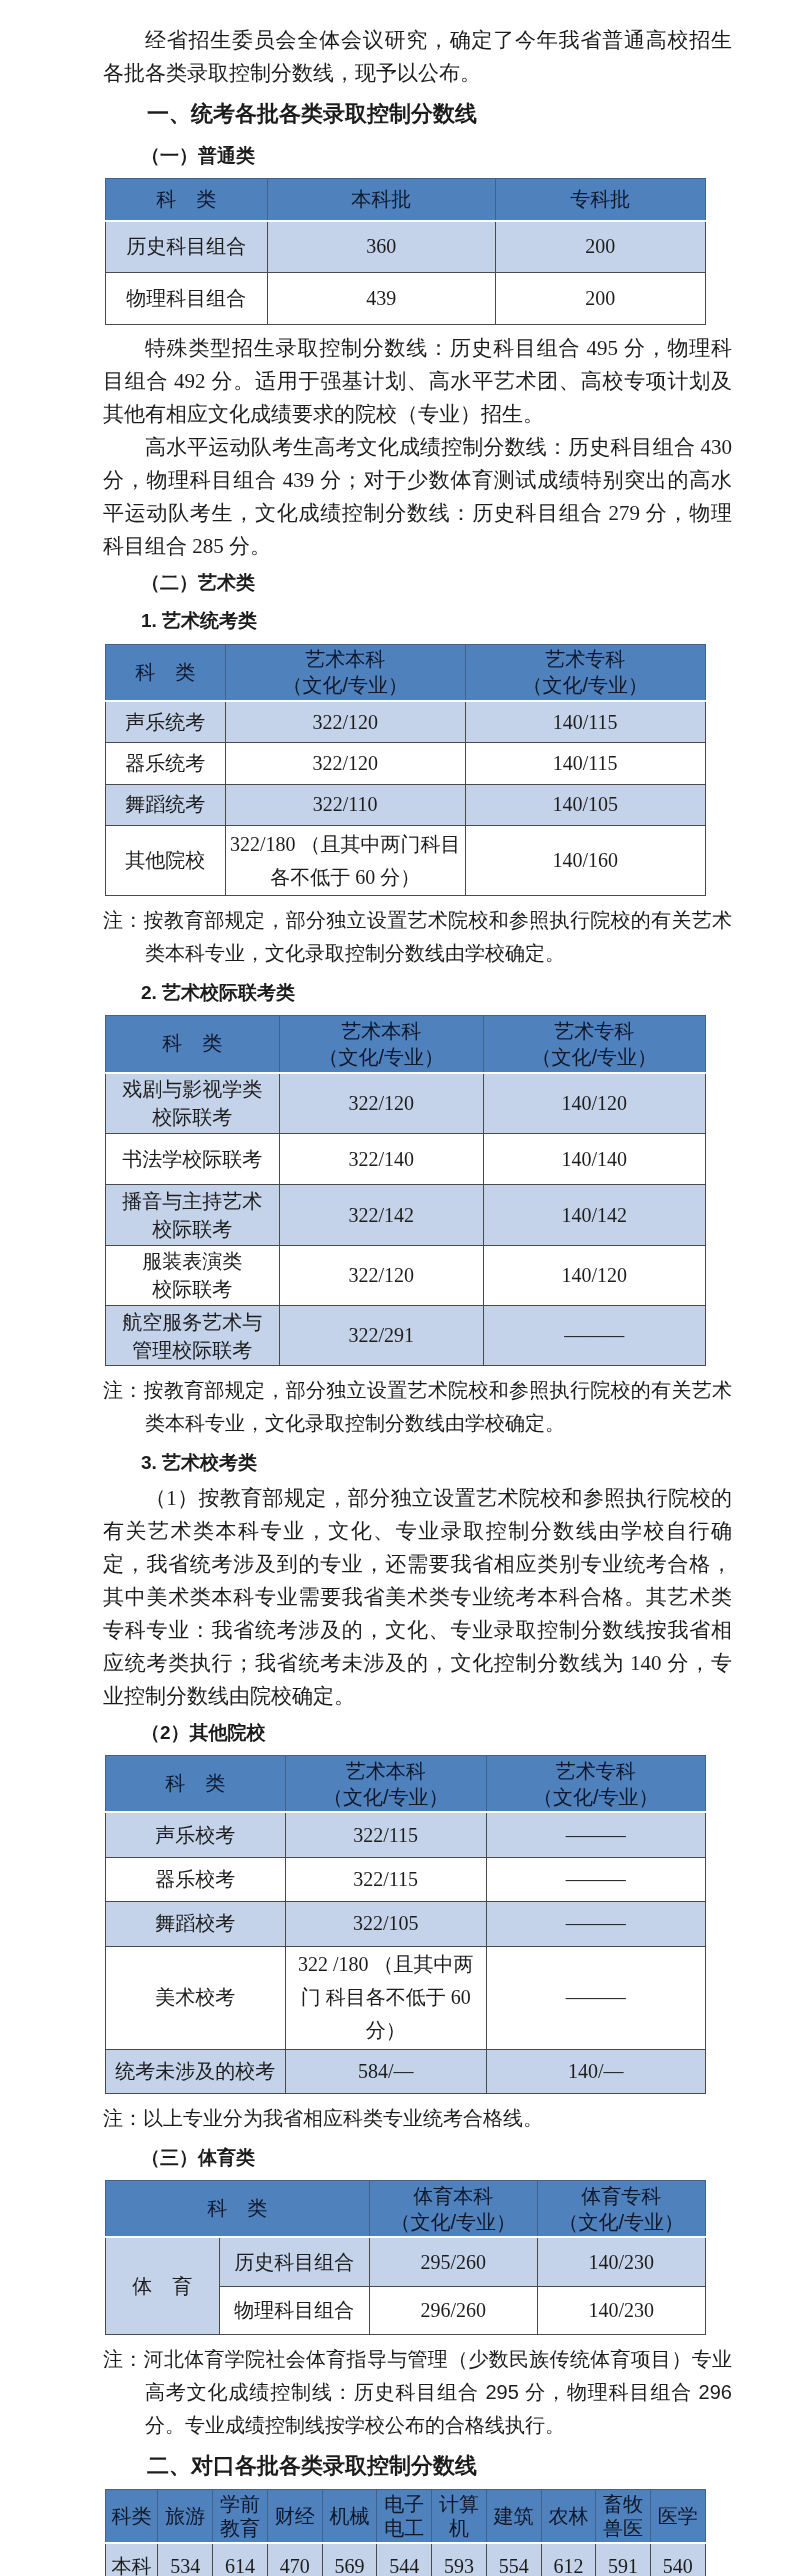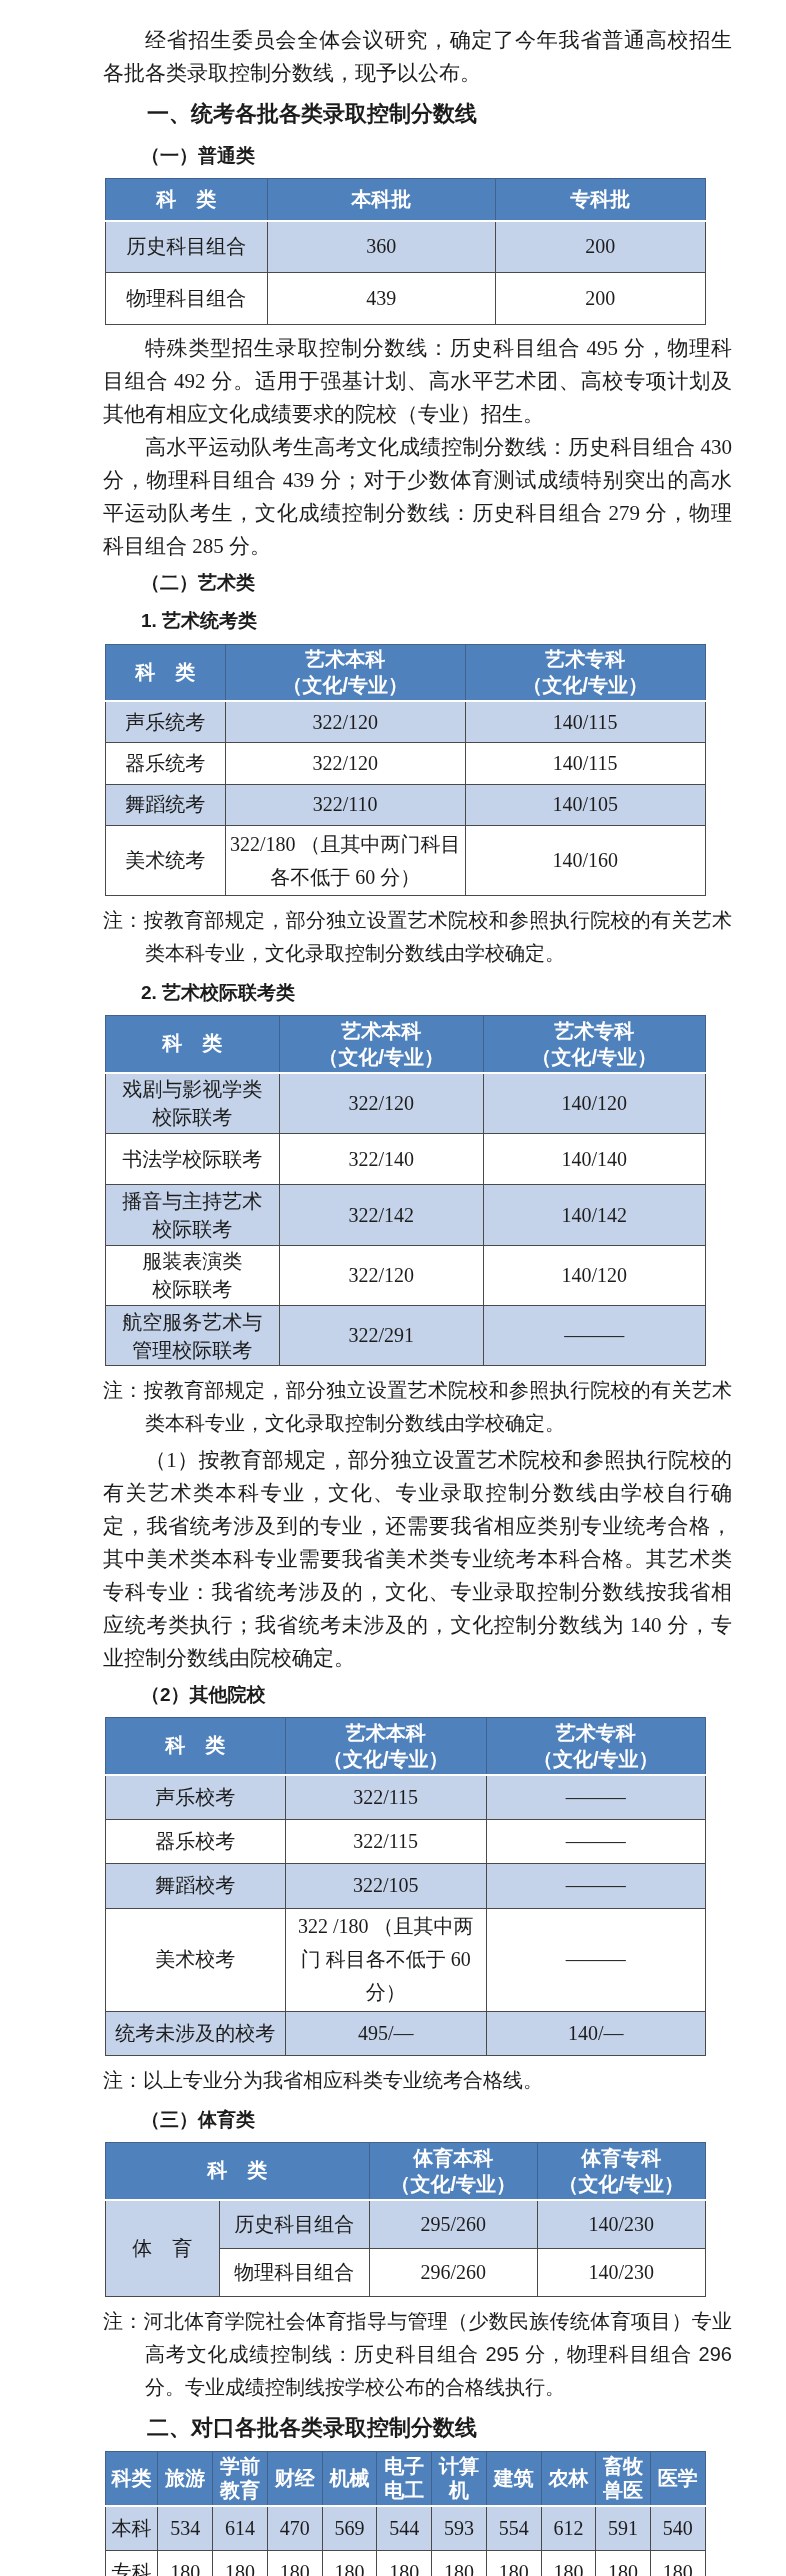--- a/index.html
+++ b/index.html
@@ -26,21 +26,21 @@
     font-family:"Liberation Sans","DejaVu Sans",sans-serif;
     font-size:20px;line-height:33px;
     padding-left:2.1em;text-indent:-2.1em;margin:1.7px 0 3.5px 0;text-align:justify;
   }
   table.tbl{
     border-collapse:collapse;table-layout:fixed;
     width:601px;margin:4.4px 0 7.9px 1.7px;
     text-align:center;font-size:20px;
   }
   table.tbl th{
-    background:#4f81bd;color:#ffffff;font-weight:bold;
+    background:#4f81bd;color:#0f172a;font-weight:normal;
     font-family:"Liberation Sans","DejaVu Sans",sans-serif;
     border:0.9px solid #44618c;border-bottom:2.6px solid #ffffff;
     padding:1.7px;
   }
   table.tbl td{
     border:0.9px solid #4a4a4a;padding:1.7px 3.5px;background:#ffffff;
   }
   table.tbl tr.alt td{background:#c4d3e9;}
   td.grp{background:#c4d3e9 !important;}
   .hl{display:block;line-height:26px;}
@@ -129,21 +129,21 @@
         <td>器乐统考</td>
         <td>322/120</td>
         <td>140/115</td>
       </tr>
       <tr class="alt">
         <td>舞蹈统考</td>
         <td>322/110</td>
         <td>140/105</td>
       </tr>
       <tr>
-        <td>美术统考</td>
+        <td>其他院校</td>
         <td><span>322/180</span> <span class="sm">（且其中两门科目 各不低于 60 分）</span></td>
         <td>140/160</td>
       </tr>
     </tbody>
   </table>
 
   <div class="note">注：按教育部规定，部分独立设置艺术院校和参照执行院校的有关艺术类本科专业，文化录取控制分数线由学校确定。</div>
 
   <div class="h-sub">2. 艺术校际联考类</div>
 
@@ -194,20 +194,21 @@
         <td class="pre">航空服务艺术与
 管理校际联考</td>
         <td>322/291</td>
         <td>———</td>
       </tr>
     </tbody>
   </table>
 
   <div class="note">注：按教育部规定，部分独立设置艺术院校和参照执行院校的有关艺术类本科专业，文化录取控制分数线由学校确定。</div>
 
+  <div class="h-sub">3. 艺术校考类</div>
 
   <p class="body">（1）按教育部规定，部分独立设置艺术院校和参照执行院校的有关艺术类本科专业，文化、专业录取控制分数线由学校自行确定，我省统考涉及到的专业，还需要我省相应类别专业统考合格，其中美术类本科专业需要我省美术类专业统考本科合格。其艺术类专科专业：我省统考涉及的，文化、专业录取控制分数线按我省相应统考类执行；我省统考未涉及的，文化控制分数线为 140 分，专业控制分数线由院校确定。</p>
 
   <div class="h-sub">（2）其他院校</div>
 
   <table class="tbl t4">
     <colgroup>
         <col style="width:30%">
         <col style="width:33.5%">
         <col style="width:36.5%">
@@ -241,21 +242,21 @@
         <td>322/105</td>
         <td>———</td>
       </tr>
       <tr>
         <td>美术校考</td>
         <td><span>322 /180</span> <span class="sm">（且其中两门 科目各不低于 60 分）</span></td>
         <td>———</td>
       </tr>
       <tr class="alt">
         <td>统考未涉及的校考</td>
-        <td>495/—</td>
+        <td>584/—</td>
         <td>140/—</td>
       </tr>
     </tbody>
   </table>
 
   <div class="note">注：以上专业分为我省相应科类专业统考合格线。</div>
 
   <div class="h-sub">（三）体育类</div>
 
   <table class="tbl t5">

